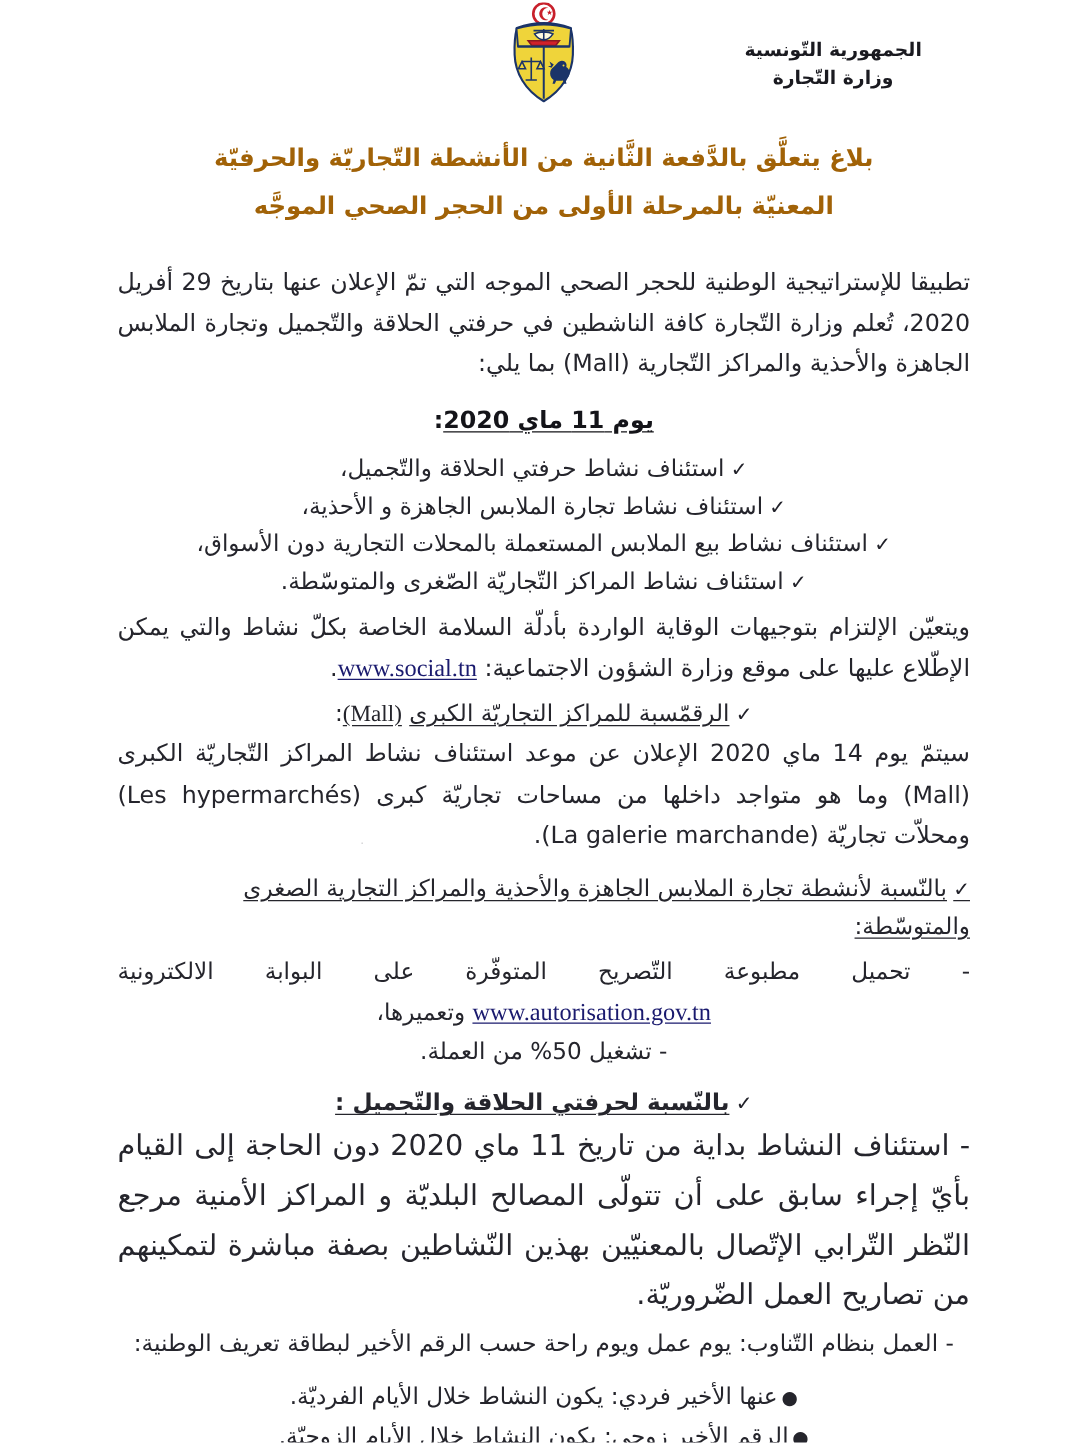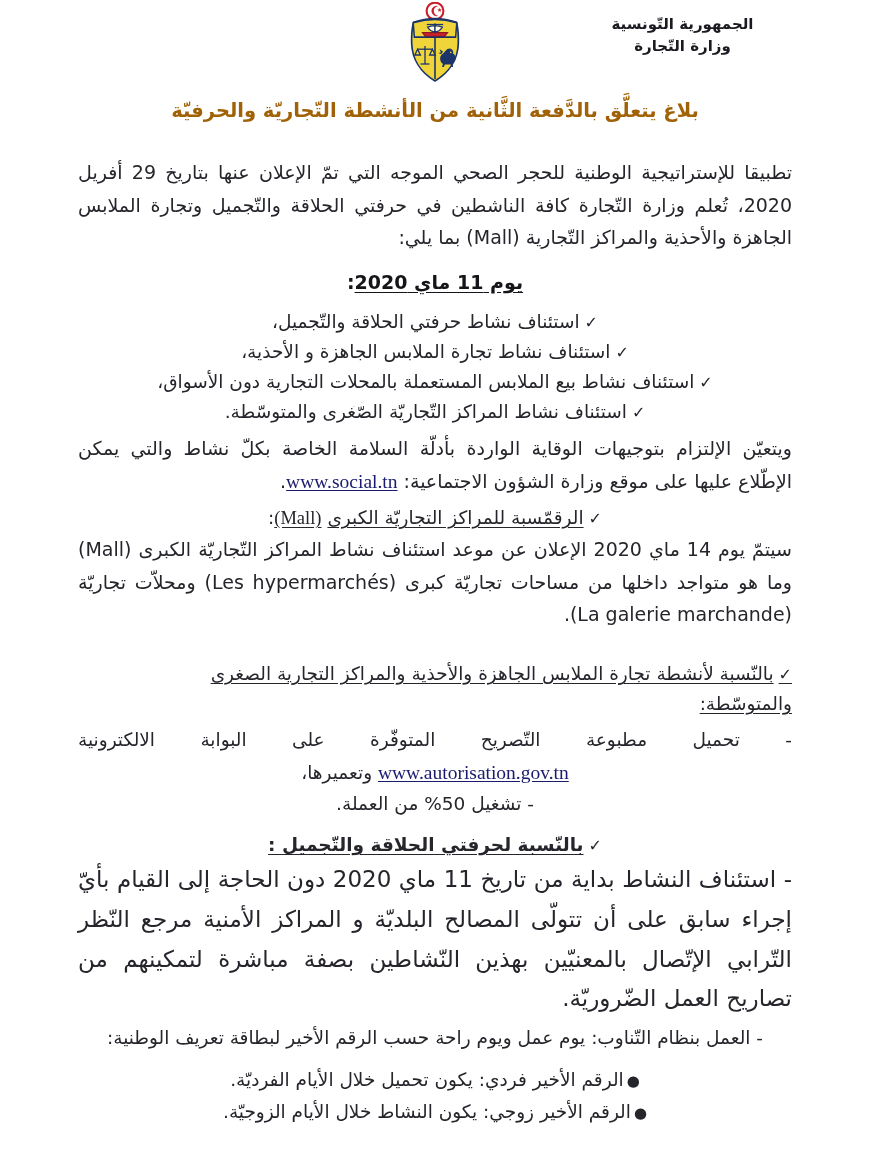--- a/index.html
+++ b/index.html
@@ -8,21 +8,21 @@
     background:#ffffff;
     font-family:"DejaVu Sans","Liberation Sans",sans-serif;
     color:#1c1c22;
     overflow:hidden;
     position:relative;
     -webkit-font-smoothing:antialiased;
   }
   .page{
     position:relative;
     width:870px;height:1154px;
-    padding:0;
+    padding:16px;
     box-sizing:border-box;
   }
 
   
   .masthead{
     display:flex;
     flex-direction:row;
     align-items:flex-start;
     justify-content:flex-start;
     padding:8px 80px 0 0;
@@ -148,21 +148,21 @@
     direction:ltr;
     unicode-bidi:embed;
     display:inline-block;
   }
 
   .sub-head-u{
     text-align:justify;
     text-align-last:right;
     font-size:18.5px;
     line-height:1.62;
-    margin-top:28px;
+    margin-top:12px;
     color:#25252c;
     text-decoration:underline;
     text-underline-offset:3px;
   }
   .sub-head-u.j{
     text-align:justify;
     text-align-last:right;
   }
   .sub-head-center{
     text-align:center;
@@ -266,20 +266,21 @@
     </div>
 
     <div class="state-names">
       <div>الجمهورية التّونسية</div>
       <div class="ministry">وزارة  التّجارة</div>
     </div>
   </div>
 
   <div class="doc-title">
     <div>بلاغ يتعلَّق بالدَّفعة الثَّانية من الأنشطة التّجاريّة والحرفيّة</div>
+    <div>المعنيّة بالمرحلة الأولى من الحجر الصحي الموجَّه</div>
   </div>
 
   <div class="body-wrap">
 
     <p class="para intro">تطبيقا للإستراتيجية الوطنية للحجر الصحي الموجه التي تمّ الإعلان عنها بتاريخ 29 أفريل 2020، تُعلم وزارة التّجارة كافة الناشطين في حرفتي الحلاقة والتّجميل وتجارة الملابس الجاهزة والأحذية والمراكز التّجارية (Mall) بما يلي:</p>
 
 
     <div class="date-head">
       <span class="u">يوم 11 ماي 2020</span><span>:</span>
     </div>
@@ -336,21 +337,21 @@
     <div class="sub-head-center" style="margin-top:16px;font-weight:bold;">
       <span class="ck">✓</span><span class="u">بالنّسبة لحرفتي الحلاقة والتّجميل :</span>
     </div>
 
     <p class="para" style="margin-top:5px;font-size:23px;">- استئناف النشاط بداية من تاريخ 11 ماي 2020 دون الحاجة إلى القيام بأيّ إجراء سابق على أن تتولّى المصالح البلديّة و المراكز الأمنية مرجع النّظر التّرابي الإتّصال بالمعنيّين بهذين النّشاطين بصفة مباشرة لتمكينهم من تصاريح العمل الضّروريّة.</p>
 
     <div class="dash-line centerish" style="margin-top:4px;">- العمل بنظام التّناوب: يوم عمل ويوم راحة حسب الرقم الأخير لبطاقة تعريف الوطنية:</div>
 
     <ul class="dots">
       <li>
-        <span class="dot">●</span><span>الرقم الأخير فردي: يكون تحميل خلال الأيام الفرديّة.</span>
+        <span class="dot">●</span><span>عنها الأخير فردي: يكون النشاط خلال الأيام الفرديّة.</span>
       </li>
       <li>
         <span class="dot">●</span><span>الرقم الأخير زوجي: يكون النشاط خلال الأيام الزوجيّة.</span>
       </li>
     </ul>
 
   </div>
 
   <span class="faint" style="left:352px;top:400px;">˙ ·</span>
   <span class="faint" style="left:288px;top:668px;">·</span>

